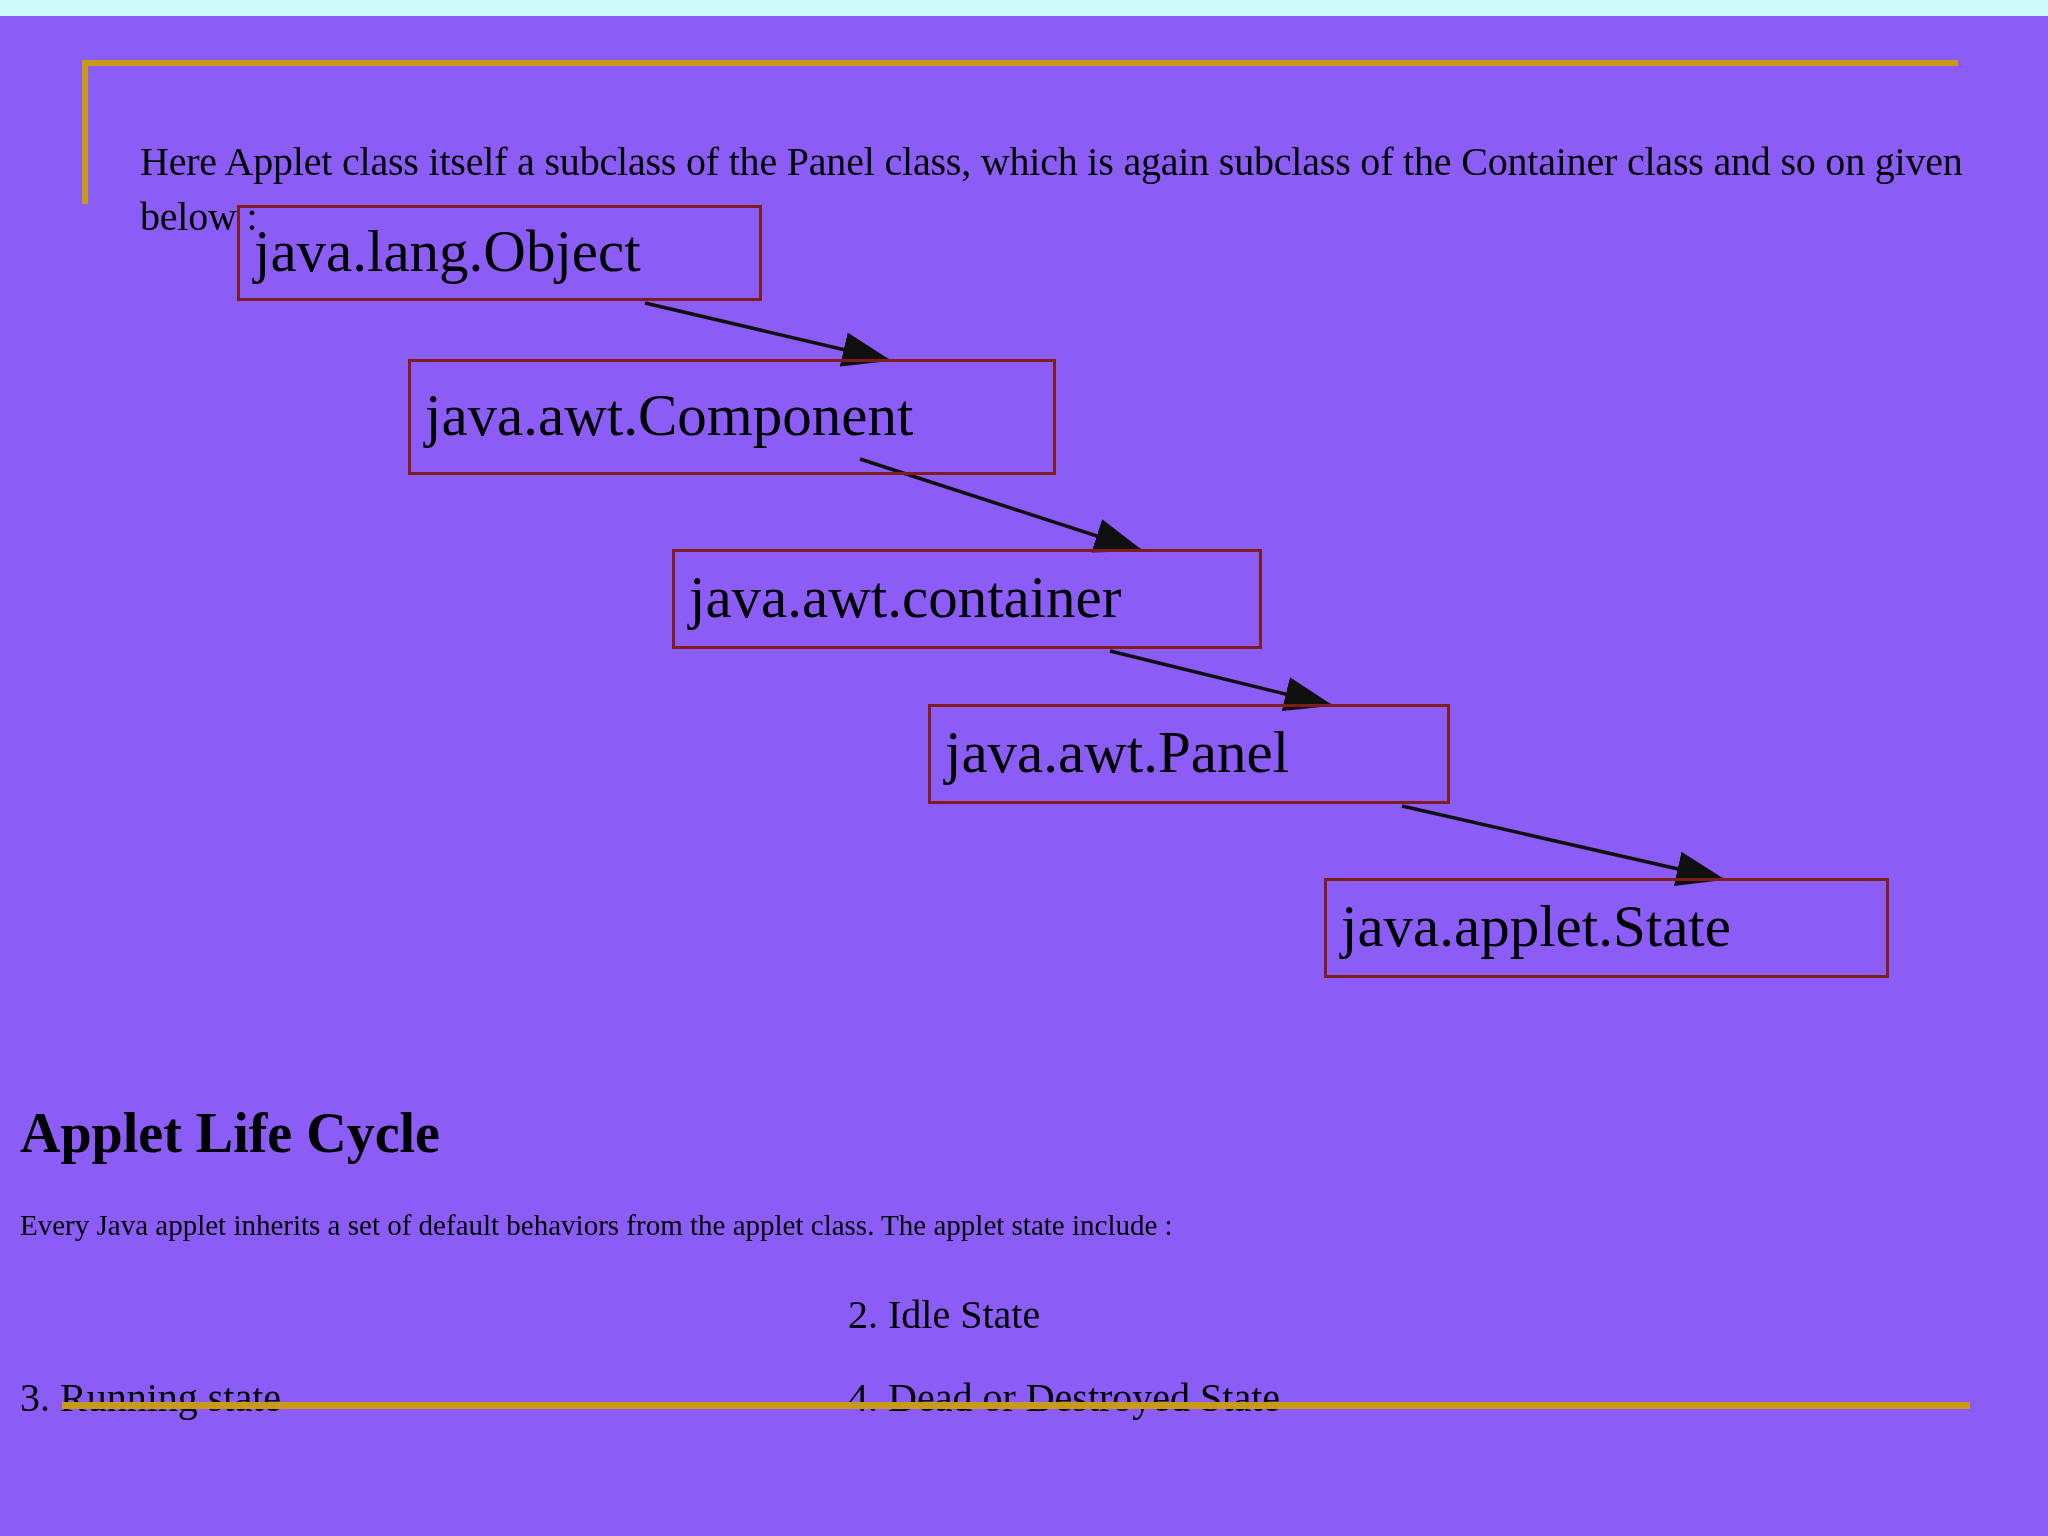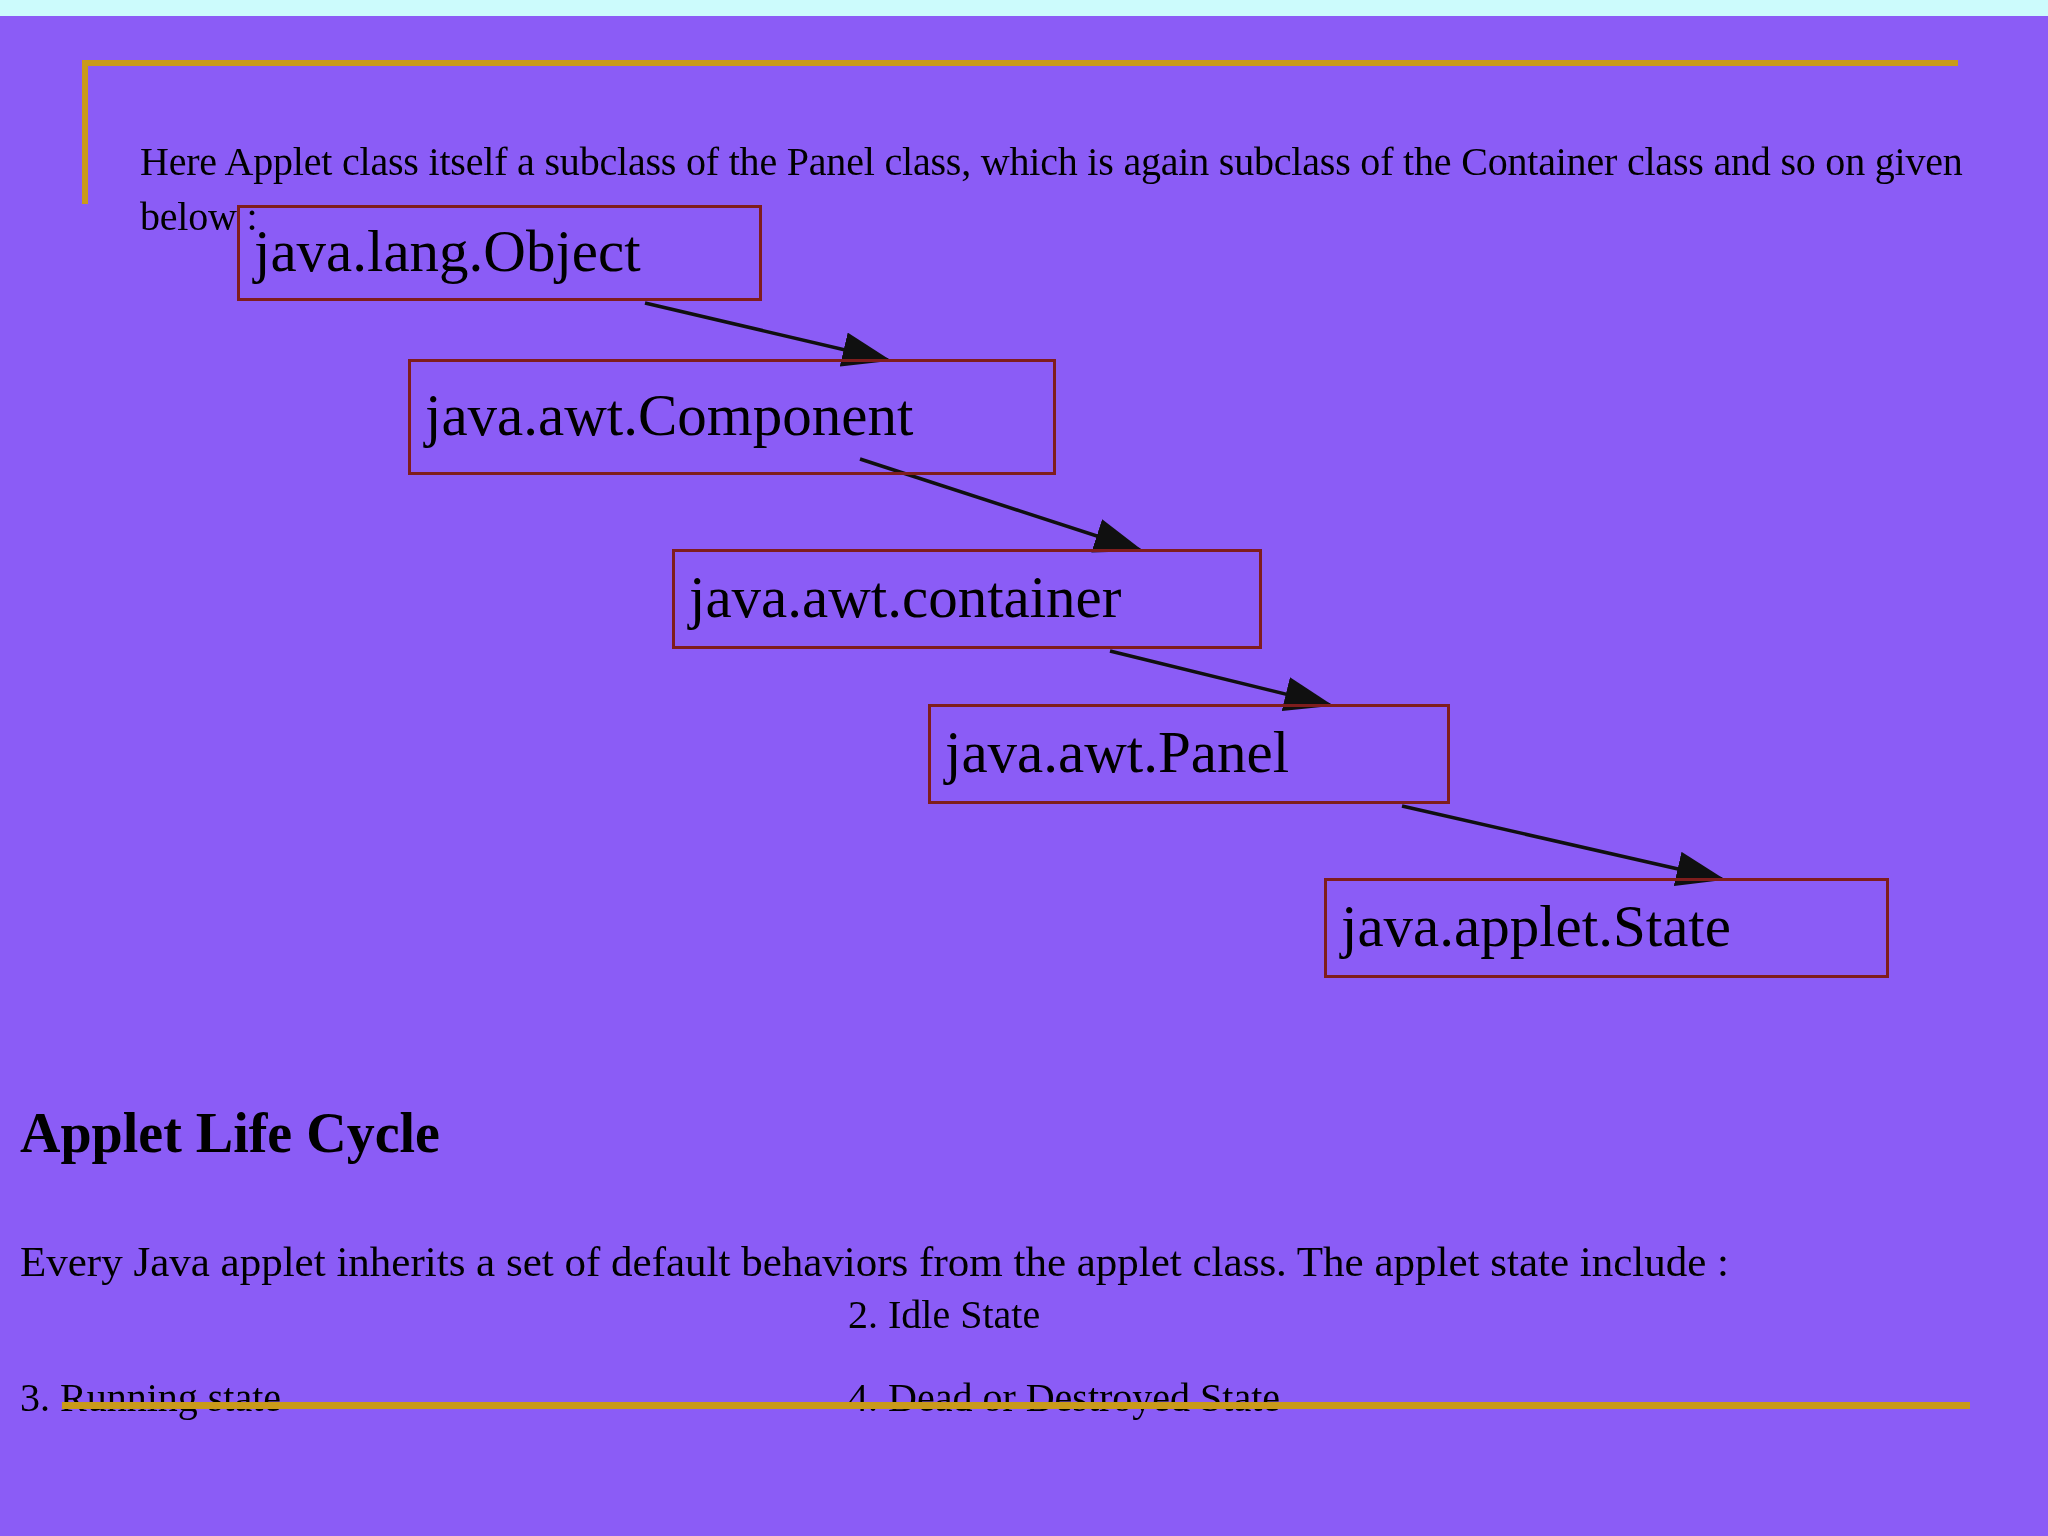--- a/index.html
+++ b/index.html
@@ -111,23 +111,22 @@
     left: 20px;
     top: 1085px;
     font-size: 56px;
     font-weight: bold;
     white-space: nowrap;
   }
   .lc-intro {
     position: absolute;
     left: 20px;
     top: 1193px;
-    font-size: 43px;
+    font-size: 29px;
     white-space: nowrap;
-    margin-top: 28px;
   }
   .state-item {
     position: absolute;
     font-size: 40px;
     white-space: nowrap;
   }
   #state-1 { left: 20px;  top: 1275px; }
   #state-2 { left: 848px; top: 1275px; }
   #state-3 { left: 20px;  top: 1358px; }
   #state-4 { left: 848px; top: 1358px; }

